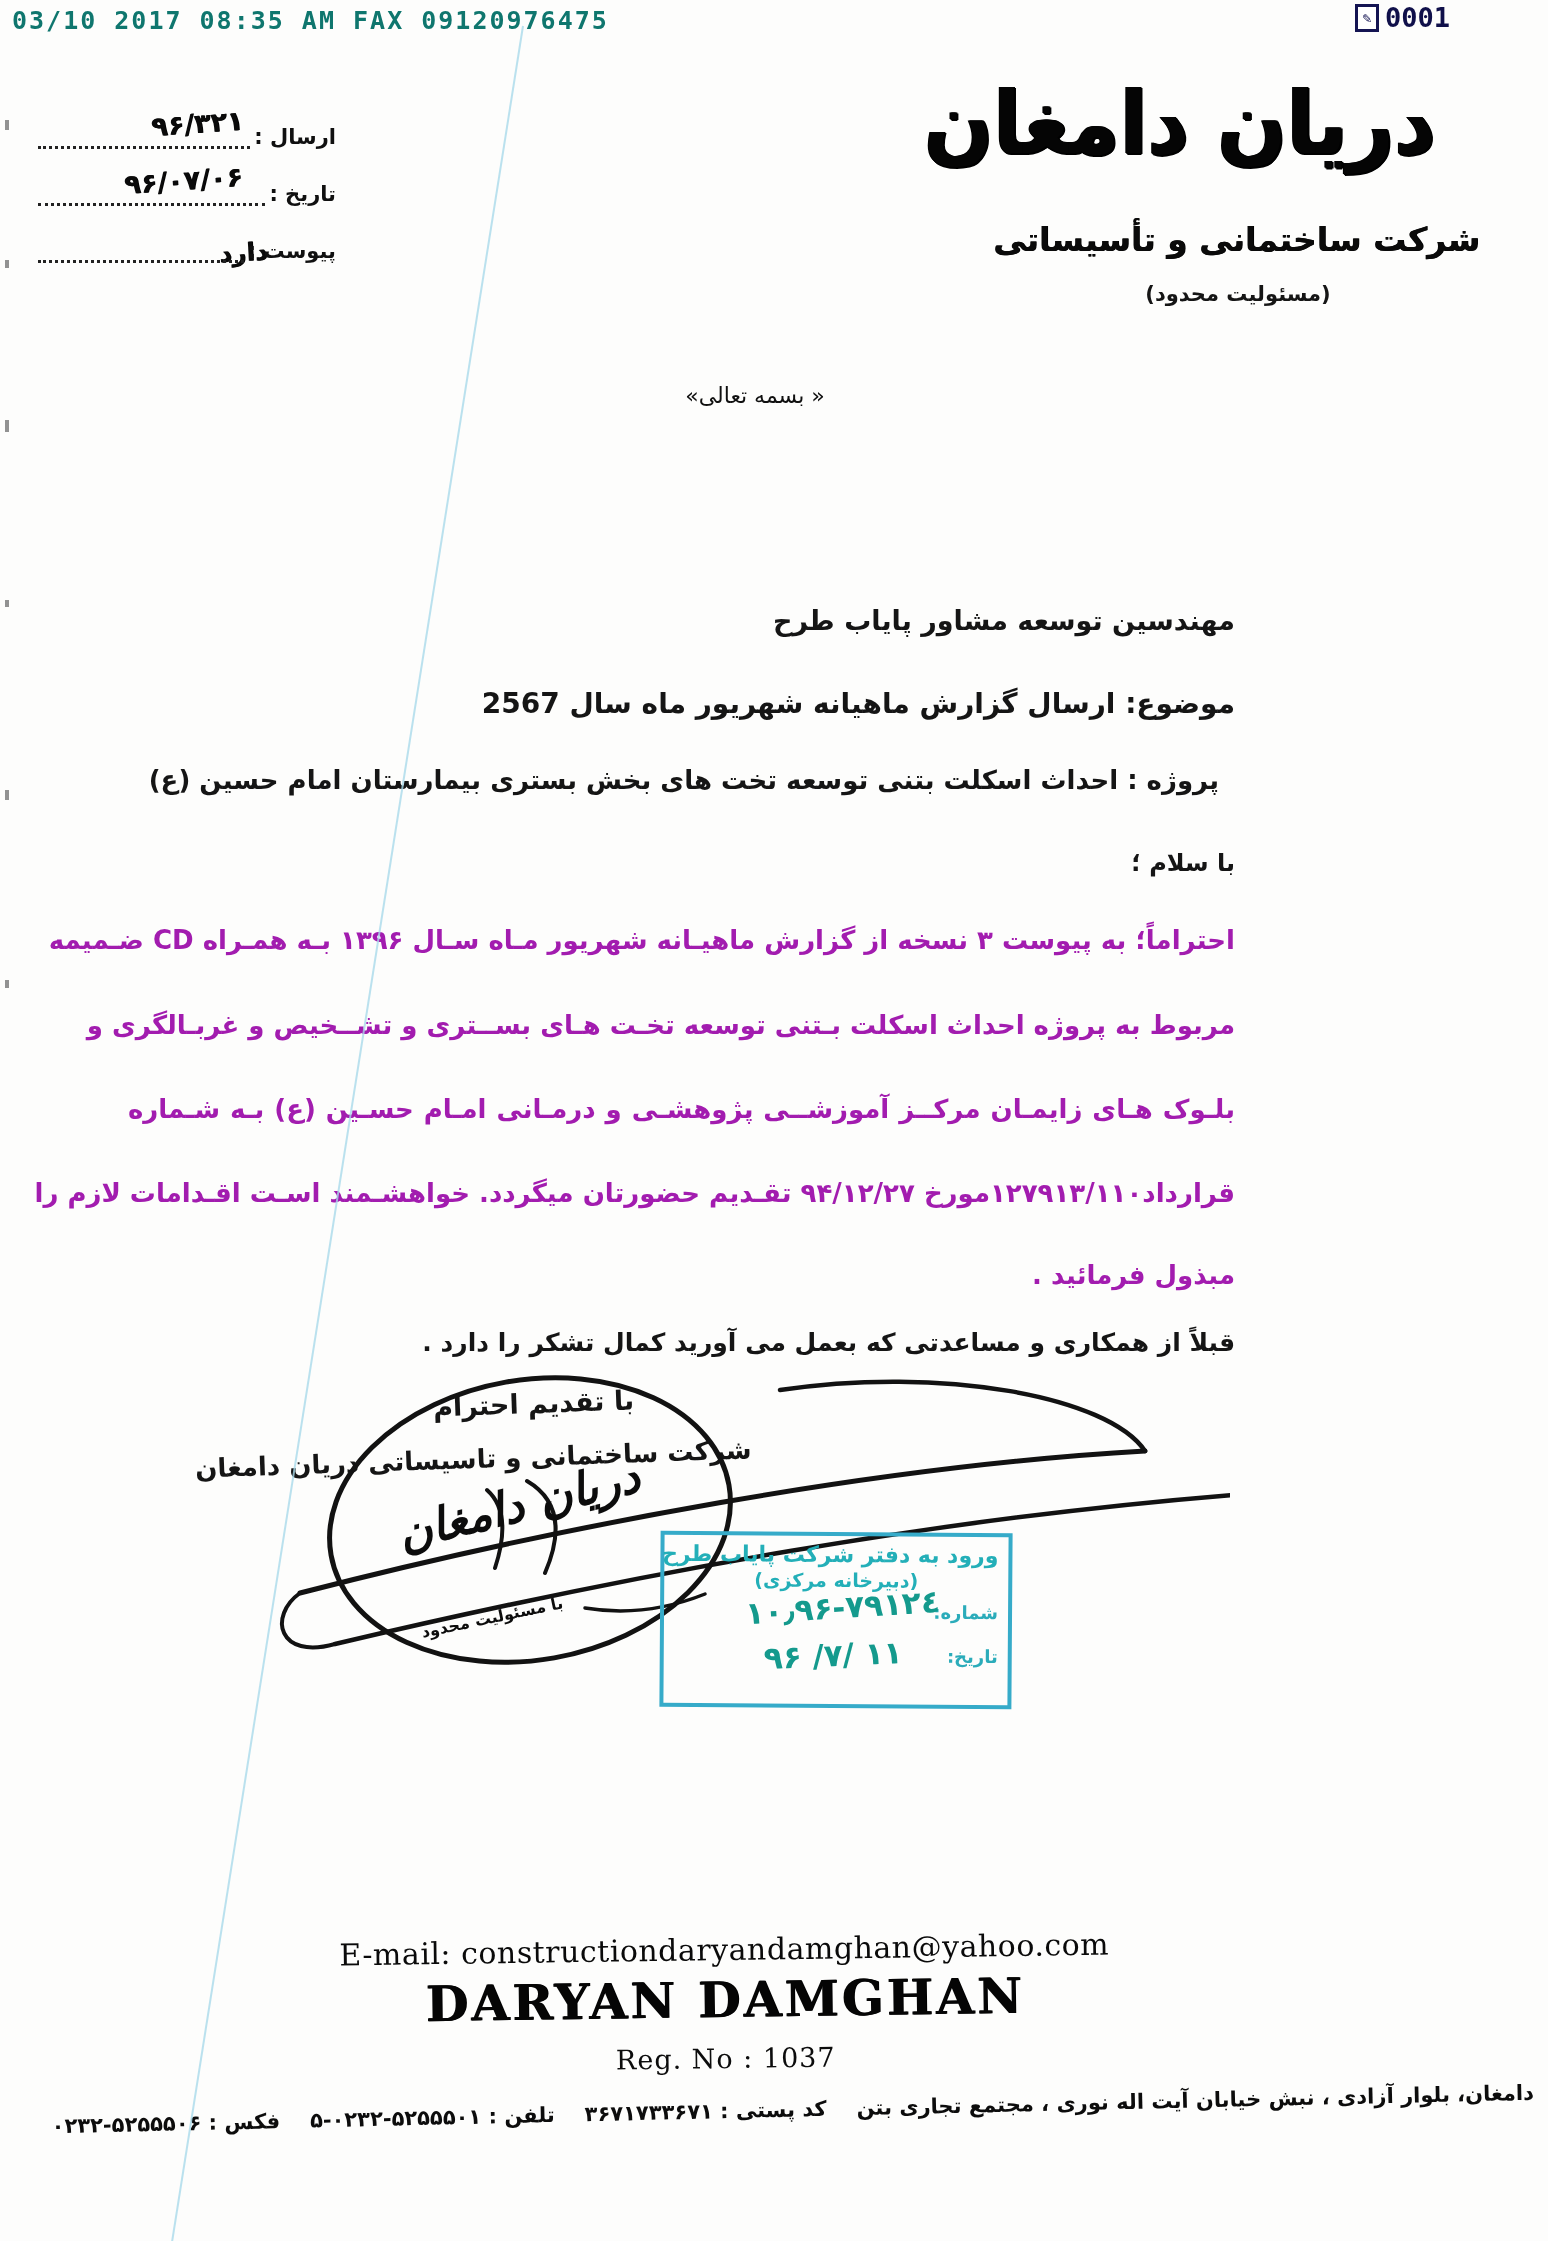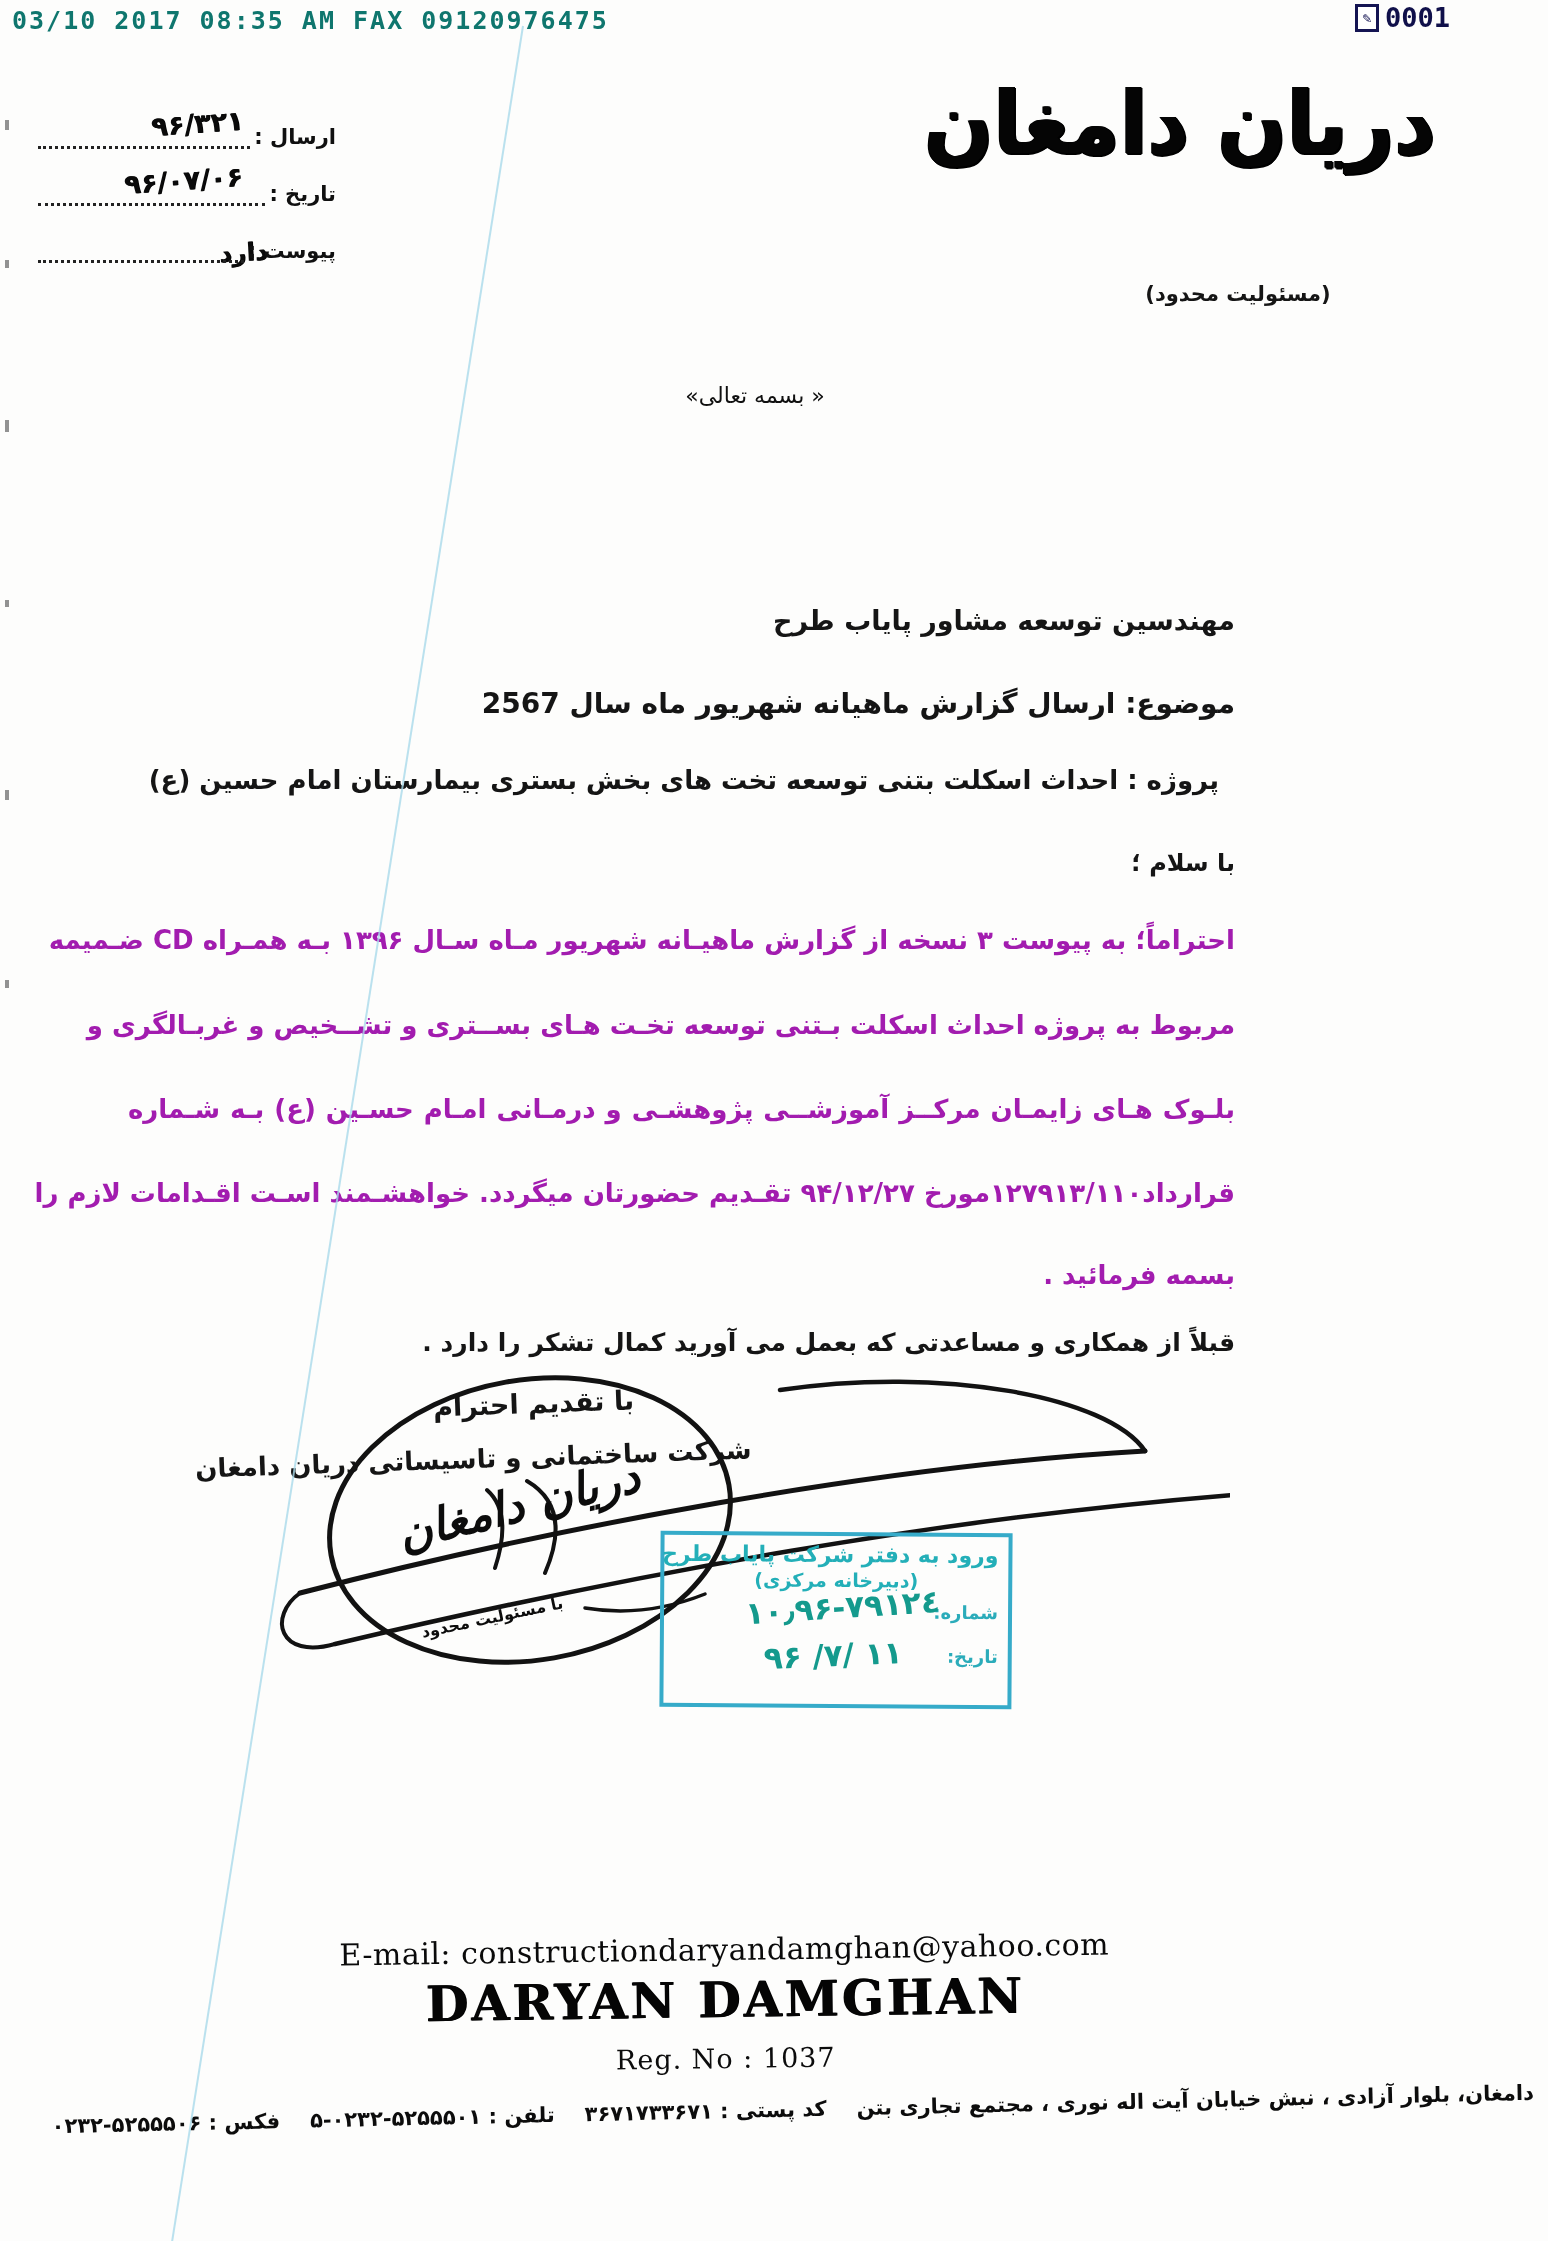--- a/index.html
+++ b/index.html
@@ -175,20 +175,21 @@
 
 <div class="page">
 
   <div class="fax-line">03/10 2017 08:35 AM FAX 09120976475</div>
   <div class="fax-page">
     <span class="page-icon">✎</span>
     <span>0001</span>
   </div>
 
   <div class="logo">دریان دامغان</div>
+  <div class="company-line">شرکت ساختمانی و تأسیساتی</div>
   <div class="liability-line">(مسئولیت محدود)</div>
 
   <div class="fields">
     <div class="field-row">
       <div class="field-value" dir="ltr">۹۶/۳۲۱</div>
       <div class="field-line">
         <span class="field-label">ارسال :</span>
         <span class="field-dots"></span>
       </div>
     </div>
@@ -212,21 +213,21 @@
 
   <div class="letter-block">
     <div class="recipient">مهندسین توسعه مشاور پایاب طرح</div>
     <div class="subject">موضوع: ارسال گزارش ماهیانه  شهریور ماه سال 2567</div>
     <div class="project">پروژه : احداث اسکلت بتنی توسعه تخت های بخش بستری بیمارستان امام حسین (ع)</div>
     <div class="salutation">با سلام ؛</div>
     <div class="body-line l1">احتراماً؛ به پیوست ۳ نسخه از گزارش ماهیـانه شهریور مـاه سـال ۱۳۹۶ بـه همـراه CD ضـمیمه</div>
     <div class="body-line l2">مربوط به پروژه احداث اسکلت بـتنی توسعه تخـت هـای بســتری و تشــخیص و غربـالگری و</div>
     <div class="body-line l3">بلـوک هـای زایمـان مرکــز آموزشــی پژوهشـی و درمـانی امـام حسـین (ع) بـه شـماره</div>
     <div class="body-line l4">قرارداد۱۲۷۹۱۳/۱۱۰مورخ ۹۴/۱۲/۲۷ تقـدیم حضورتان میگردد. خواهشـمند اسـت اقـدامات لازم را</div>
-    <div class="body-line l5">بسمه فرمائید .</div>
+    <div class="body-line l5">مبذول فرمائید .</div>
     <div class="closing">قبلاً از همکاری و مساعدتی که بعمل می آورید کمال تشکر را دارد .</div>
   </div>
 
   <div class="sig-text1">با تقدیم احترام</div>
   <div class="sig-text2">شرکت ساختمانی و تاسیساتی دریان دامغان</div>
 
   <svg class="stamp-svg" width="990" height="340" viewBox="0 0 990 340">
     <ellipse cx="290" cy="162" rx="202" ry="140" fill="none" stroke="#121212" stroke-width="5" transform="rotate(-10 290 162)"></ellipse>
     <path d="M 60 235 C 320 168, 640 108, 905 93" fill="none" stroke="#121212" stroke-width="5" stroke-linecap="round"></path>
     <path d="M 540 32 C 700 8, 868 38, 905 93" fill="none" stroke="#121212" stroke-width="4.5" stroke-linecap="round"></path>

